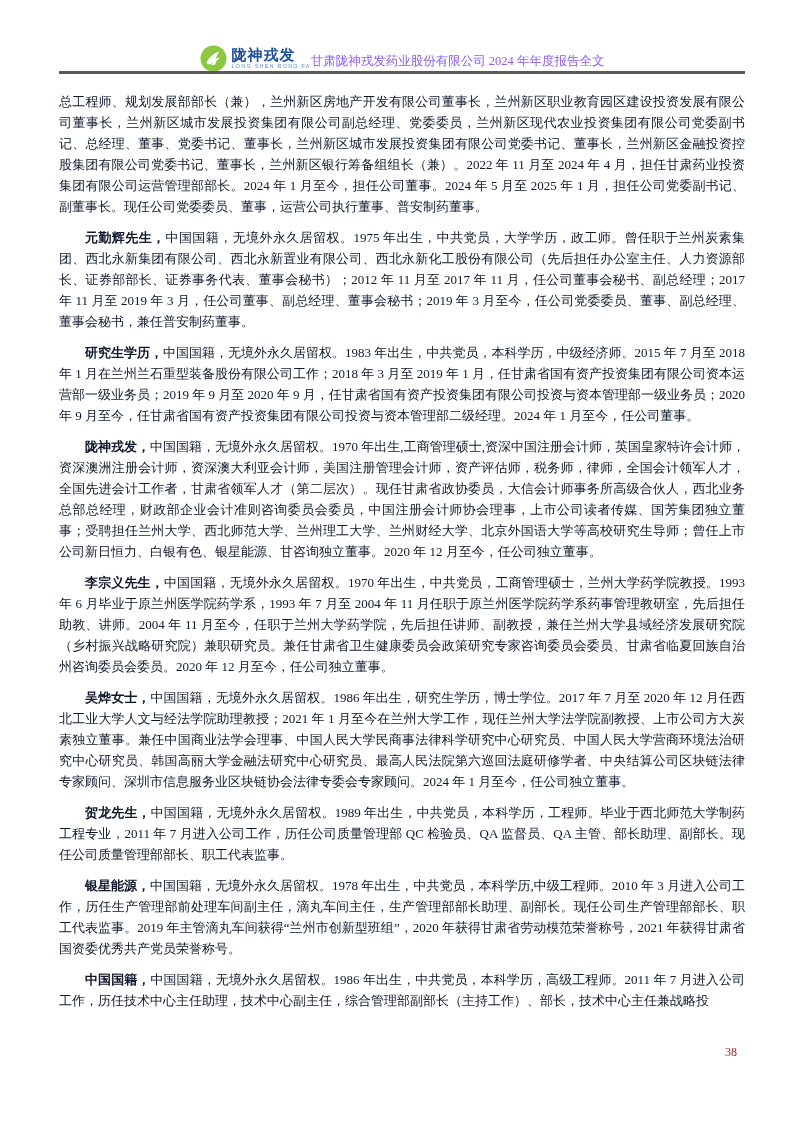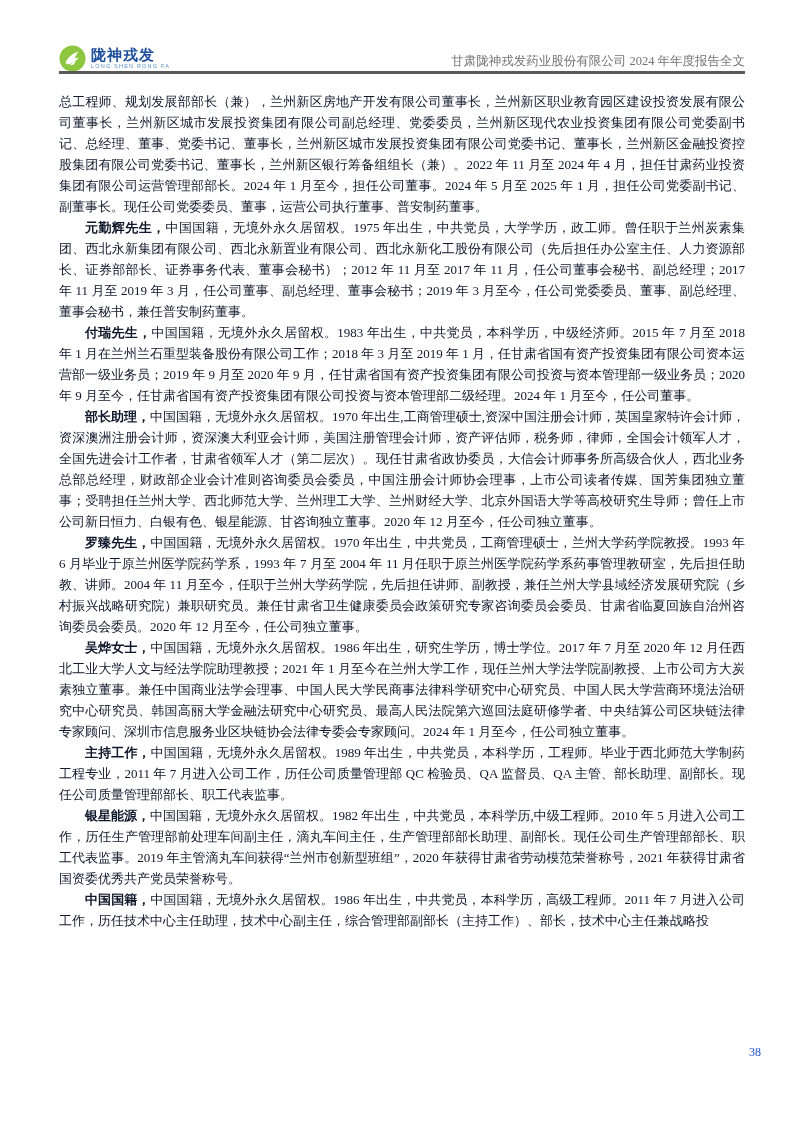--- a/index.html
+++ b/index.html
@@ -9,57 +9,57 @@
     margin:0 auto;
     background:#ffffff;
     font-family:"Liberation Serif","DejaVu Serif",serif;
     color:#111;
     overflow:hidden;
     box-sizing:border-box;
   }
   
   .header{
     position:absolute;top:42px;left:59px;right:48px;
-    display:flex;align-items:flex-end;justify-content:space-between;
+    display:flex;align-items:flex-end;justify-content:center;
     height:30px;
   }
   .logo{display:flex;align-items:center;gap:5px;}
   .logo-mark{width:27px;height:27px;display:block;flex:0 0 auto;}
   .logo-text{display:flex;flex-direction:column;line-height:1;}
   .brand-cn{
     font-family:"Liberation Sans","DejaVu Sans",sans-serif;
     font-weight:bold;font-size:15px;color:#1f4e9c;letter-spacing:1px;
   }
   .brand-en{
     font-family:"Liberation Sans","DejaVu Sans",sans-serif;
     font-size:5.5px;color:#5b8fc9;letter-spacing:1.2px;margin-top:2px;
   }
   .header-title{
-    font-size:12.5px;color:#737373;white-space:nowrap;
+    font-size:12.5px;color:#8b5cf6;white-space:nowrap;
     padding-bottom:2px;
   }
   .header-rule{
     position:absolute;top:71px;left:59px;right:48px;
     height:2.5px;background:#595959;
   }
   
   .body{
     position:absolute;top:91px;left:59px;right:48px;
     font-size:13px;line-height:21px;
     text-align:justify;
     color:#0f172a;
   }
   .para{margin:0;text-indent:2em;}
-  .para + .para{}
+  .para + .para{margin-top:10px;}
   .para.continuation{text-indent:0;}
   .para .lead{font-weight:bold;font-family:"Liberation Sans","DejaVu Sans",sans-serif;}
   
   .footer{
-    position:absolute;bottom:62px;right:32px;
-    font-size:12px;color:#1d4ed8;
+    position:absolute;bottom:62px;right:56px;
+    font-size:12px;color:#b91c1c;
   }
 </style>
 </head>
 <body>
 
 <div class="page">
 
   <header class="header">
     <div class="logo">
       <span class="logo-mark">
@@ -75,26 +75,26 @@
       </span>
     </div>
     <div class="header-title">甘肃陇神戎发药业股份有限公司 2024 年年度报告全文</div>
   </header>
 
   <div class="header-rule"></div>
 
   <main class="body" id="body-container">
       <p class="para continuation"><span>总工程师、规划发展部部长（兼），兰州新区房地产开发有限公司董事长，兰州新区职业教育园区建设投资发展有限公司董事长，兰州新区城市发展投资集团有限公司副总经理、党委委员，兰州新区现代农业投资集团有限公司党委副书记、总经理、董事、党委书记、董事长，兰州新区城市发展投资集团有限公司党委书记、董事长，兰州新区金融投资控股集团有限公司党委书记、董事长，兰州新区银行筹备组组长（兼）。2022 年 11 月至 2024 年 4 月，担任甘肃药业投资集团有限公司运营管理部部长。2024 年 1 月至今，担任公司董事。2024 年 5 月至 2025 年 1 月，担任公司党委副书记、副董事长。现任公司党委委员、董事，运营公司执行董事、普安制药董事。</span></p>
       <p class="para"><b class="lead">元勤辉先生，</b><span>中国国籍，无境外永久居留权。1975 年出生，中共党员，大学学历，政工师。曾任职于兰州炭素集团、西北永新集团有限公司、西北永新置业有限公司、西北永新化工股份有限公司（先后担任办公室主任、人力资源部长、证券部部长、证券事务代表、董事会秘书）；2012 年 11 月至 2017 年 11 月，任公司董事会秘书、副总经理；2017 年 11 月至 2019 年 3 月，任公司董事、副总经理、董事会秘书；2019 年 3 月至今，任公司党委委员、董事、副总经理、董事会秘书，兼任普安制药董事。</span></p>
-      <p class="para"><b class="lead">付瑞先生，</b><span>中国国籍，无境外永久居留权。1983 年出生，中共党员，本科学历，中级经济师。2015 年 7 月至 2018 年 1 月在兰州兰石重型装备股份有限公司工作；2018 年 3 月至 2019 年 1 月，任甘肃省国有资产投资集团有限公司资本运营部一级业务员；2019 年 9 月至 2020 年 9 月，任甘肃省国有资产投资集团有限公司投资与资本管理部一级业务员；2020 年 9 月至今，任甘肃省国有资产投资集团有限公司投资与资本管理部二级经理。2024 年 1 月至今，任公司董事。</span></p>
-      <p class="para"><b class="lead">部长助理，</b><span>中国国籍，无境外永久居留权。1970 年出生,工商管理硕士,资深中国注册会计师，英国皇家特许会计师，资深澳洲注册会计师，资深澳大利亚会计师，美国注册管理会计师，资产评估师，税务师，律师，全国会计领军人才，全国先进会计工作者，甘肃省领军人才（第二层次）。现任甘肃省政协委员，大信会计师事务所高级合伙人，西北业务总部总经理，财政部企业会计准则咨询委员会委员，中国注册会计师协会理事，上市公司读者传媒、国芳集团独立董事；受聘担任兰州大学、西北师范大学、兰州理工大学、兰州财经大学、北京外国语大学等高校研究生导师；曾任上市公司新日恒力、白银有色、银星能源、甘咨询独立董事。2020 年 12 月至今，任公司独立董事。</span></p>
-      <p class="para"><b class="lead">罗臻先生，</b><span>中国国籍，无境外永久居留权。1970 年出生，中共党员，工商管理硕士，兰州大学药学院教授。1993 年 6 月毕业于原兰州医学院药学系，1993 年 7 月至 2004 年 11 月任职于原兰州医学院药学系药事管理教研室，先后担任助教、讲师。2004 年 11 月至今，任职于兰州大学药学院，先后担任讲师、副教授，兼任兰州大学县域经济发展研究院（乡村振兴战略研究院）兼职研究员。兼任甘肃省卫生健康委员会政策研究专家咨询委员会委员、甘肃省临夏回族自治州咨询委员会委员。2020 年 12 月至今，任公司独立董事。</span></p>
+      <p class="para"><b class="lead">研究生学历，</b><span>中国国籍，无境外永久居留权。1983 年出生，中共党员，本科学历，中级经济师。2015 年 7 月至 2018 年 1 月在兰州兰石重型装备股份有限公司工作；2018 年 3 月至 2019 年 1 月，任甘肃省国有资产投资集团有限公司资本运营部一级业务员；2019 年 9 月至 2020 年 9 月，任甘肃省国有资产投资集团有限公司投资与资本管理部一级业务员；2020 年 9 月至今，任甘肃省国有资产投资集团有限公司投资与资本管理部二级经理。2024 年 1 月至今，任公司董事。</span></p>
+      <p class="para"><b class="lead">陇神戎发，</b><span>中国国籍，无境外永久居留权。1970 年出生,工商管理硕士,资深中国注册会计师，英国皇家特许会计师，资深澳洲注册会计师，资深澳大利亚会计师，美国注册管理会计师，资产评估师，税务师，律师，全国会计领军人才，全国先进会计工作者，甘肃省领军人才（第二层次）。现任甘肃省政协委员，大信会计师事务所高级合伙人，西北业务总部总经理，财政部企业会计准则咨询委员会委员，中国注册会计师协会理事，上市公司读者传媒、国芳集团独立董事；受聘担任兰州大学、西北师范大学、兰州理工大学、兰州财经大学、北京外国语大学等高校研究生导师；曾任上市公司新日恒力、白银有色、银星能源、甘咨询独立董事。2020 年 12 月至今，任公司独立董事。</span></p>
+      <p class="para"><b class="lead">李宗义先生，</b><span>中国国籍，无境外永久居留权。1970 年出生，中共党员，工商管理硕士，兰州大学药学院教授。1993 年 6 月毕业于原兰州医学院药学系，1993 年 7 月至 2004 年 11 月任职于原兰州医学院药学系药事管理教研室，先后担任助教、讲师。2004 年 11 月至今，任职于兰州大学药学院，先后担任讲师、副教授，兼任兰州大学县域经济发展研究院（乡村振兴战略研究院）兼职研究员。兼任甘肃省卫生健康委员会政策研究专家咨询委员会委员、甘肃省临夏回族自治州咨询委员会委员。2020 年 12 月至今，任公司独立董事。</span></p>
       <p class="para"><b class="lead">吴烨女士，</b><span>中国国籍，无境外永久居留权。1986 年出生，研究生学历，博士学位。2017 年 7 月至 2020 年 12 月任西北工业大学人文与经法学院助理教授；2021 年 1 月至今在兰州大学工作，现任兰州大学法学院副教授、上市公司方大炭素独立董事。兼任中国商业法学会理事、中国人民大学民商事法律科学研究中心研究员、中国人民大学营商环境法治研究中心研究员、韩国高丽大学金融法研究中心研究员、最高人民法院第六巡回法庭研修学者、中央结算公司区块链法律专家顾问、深圳市信息服务业区块链协会法律专委会专家顾问。2024 年 1 月至今，任公司独立董事。</span></p>
-      <p class="para"><b class="lead">主持工作，</b><span>中国国籍，无境外永久居留权。1989 年出生，中共党员，本科学历，工程师。毕业于西北师范大学制药工程专业，2011 年 7 月进入公司工作，历任公司质量管理部 QC 检验员、QA 监督员、QA 主管、部长助理、副部长。现任公司质量管理部部长、职工代表监事。</span></p>
-      <p class="para"><b class="lead">银星能源，</b><span>中国国籍，无境外永久居留权。1982 年出生，中共党员，本科学历,中级工程师。2010 年 5 月进入公司工作，历任生产管理部前处理车间副主任，滴丸车间主任，生产管理部部长助理、副部长。现任公司生产管理部部长、职工代表监事。2019 年主管滴丸车间获得“兰州市创新型班组”，2020 年获得甘肃省劳动模范荣誉称号，2021 年获得甘肃省国资委优秀共产党员荣誉称号。</span></p>
+      <p class="para"><b class="lead">贺龙先生，</b><span>中国国籍，无境外永久居留权。1989 年出生，中共党员，本科学历，工程师。毕业于西北师范大学制药工程专业，2011 年 7 月进入公司工作，历任公司质量管理部 QC 检验员、QA 监督员、QA 主管、部长助理、副部长。现任公司质量管理部部长、职工代表监事。</span></p>
+      <p class="para"><b class="lead">银星能源，</b><span>中国国籍，无境外永久居留权。1978 年出生，中共党员，本科学历,中级工程师。2010 年 3 月进入公司工作，历任生产管理部前处理车间副主任，滴丸车间主任，生产管理部部长助理、副部长。现任公司生产管理部部长、职工代表监事。2019 年主管滴丸车间获得“兰州市创新型班组”，2020 年获得甘肃省劳动模范荣誉称号，2021 年获得甘肃省国资委优秀共产党员荣誉称号。</span></p>
       <p class="para"><b class="lead">中国国籍，</b><span>中国国籍，无境外永久居留权。1986 年出生，中共党员，本科学历，高级工程师。2011 年 7 月进入公司工作，历任技术中心主任助理，技术中心副主任，综合管理部副部长（主持工作）、部长，技术中心主任兼战略投</span></p>
     </main>
 
   <footer class="footer">
     <span class="page-num">38</span>
   </footer>
 
 </div>
 
 </body></html>

